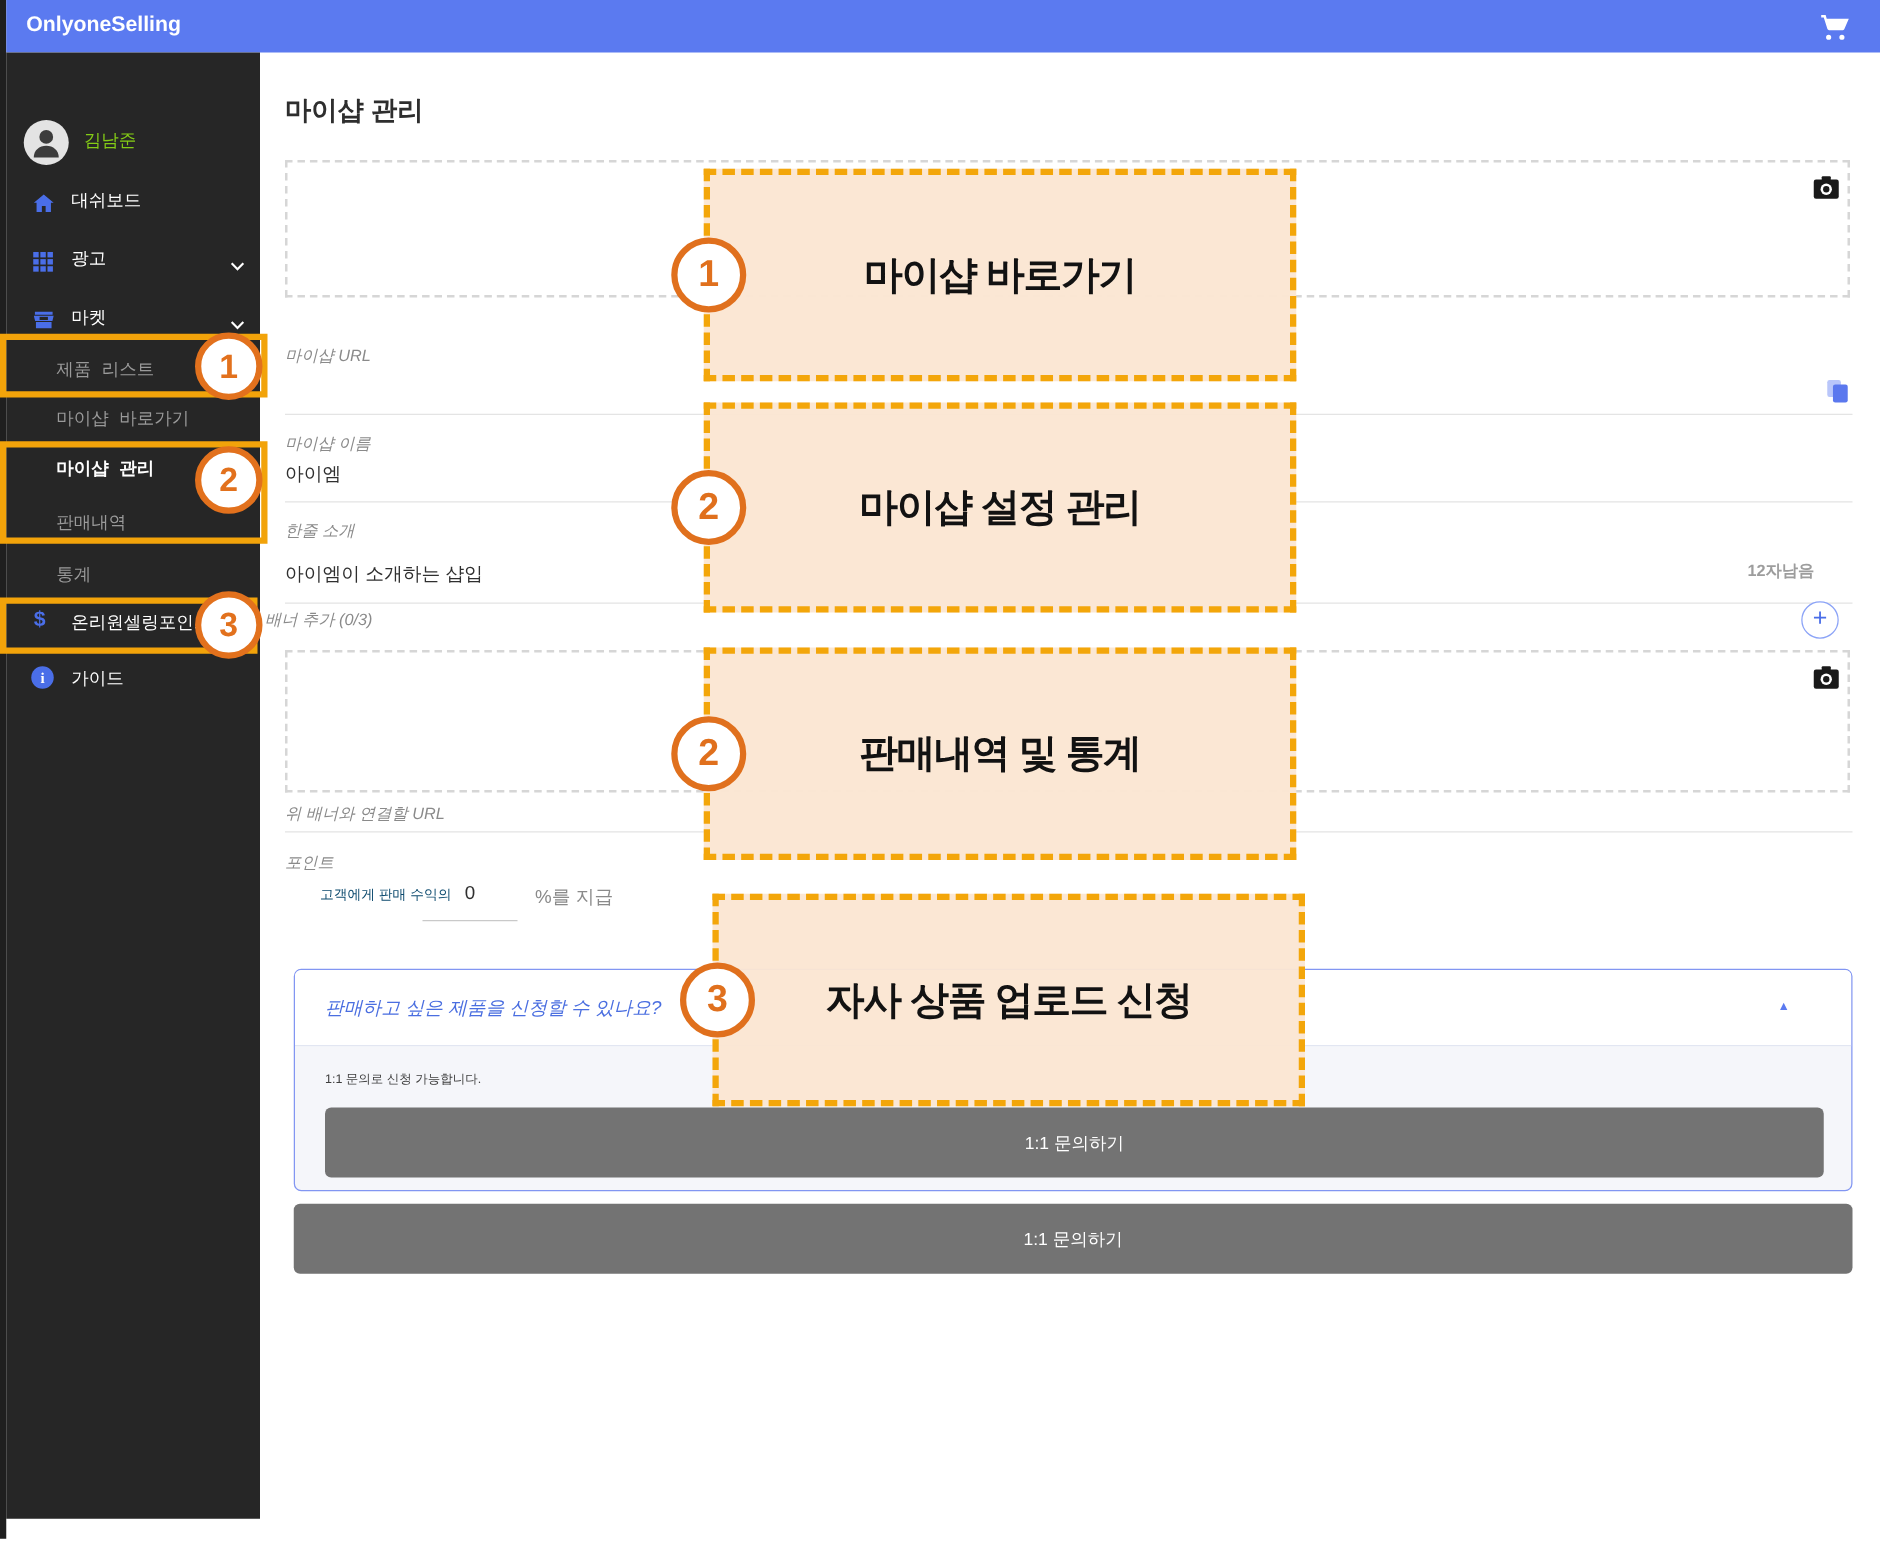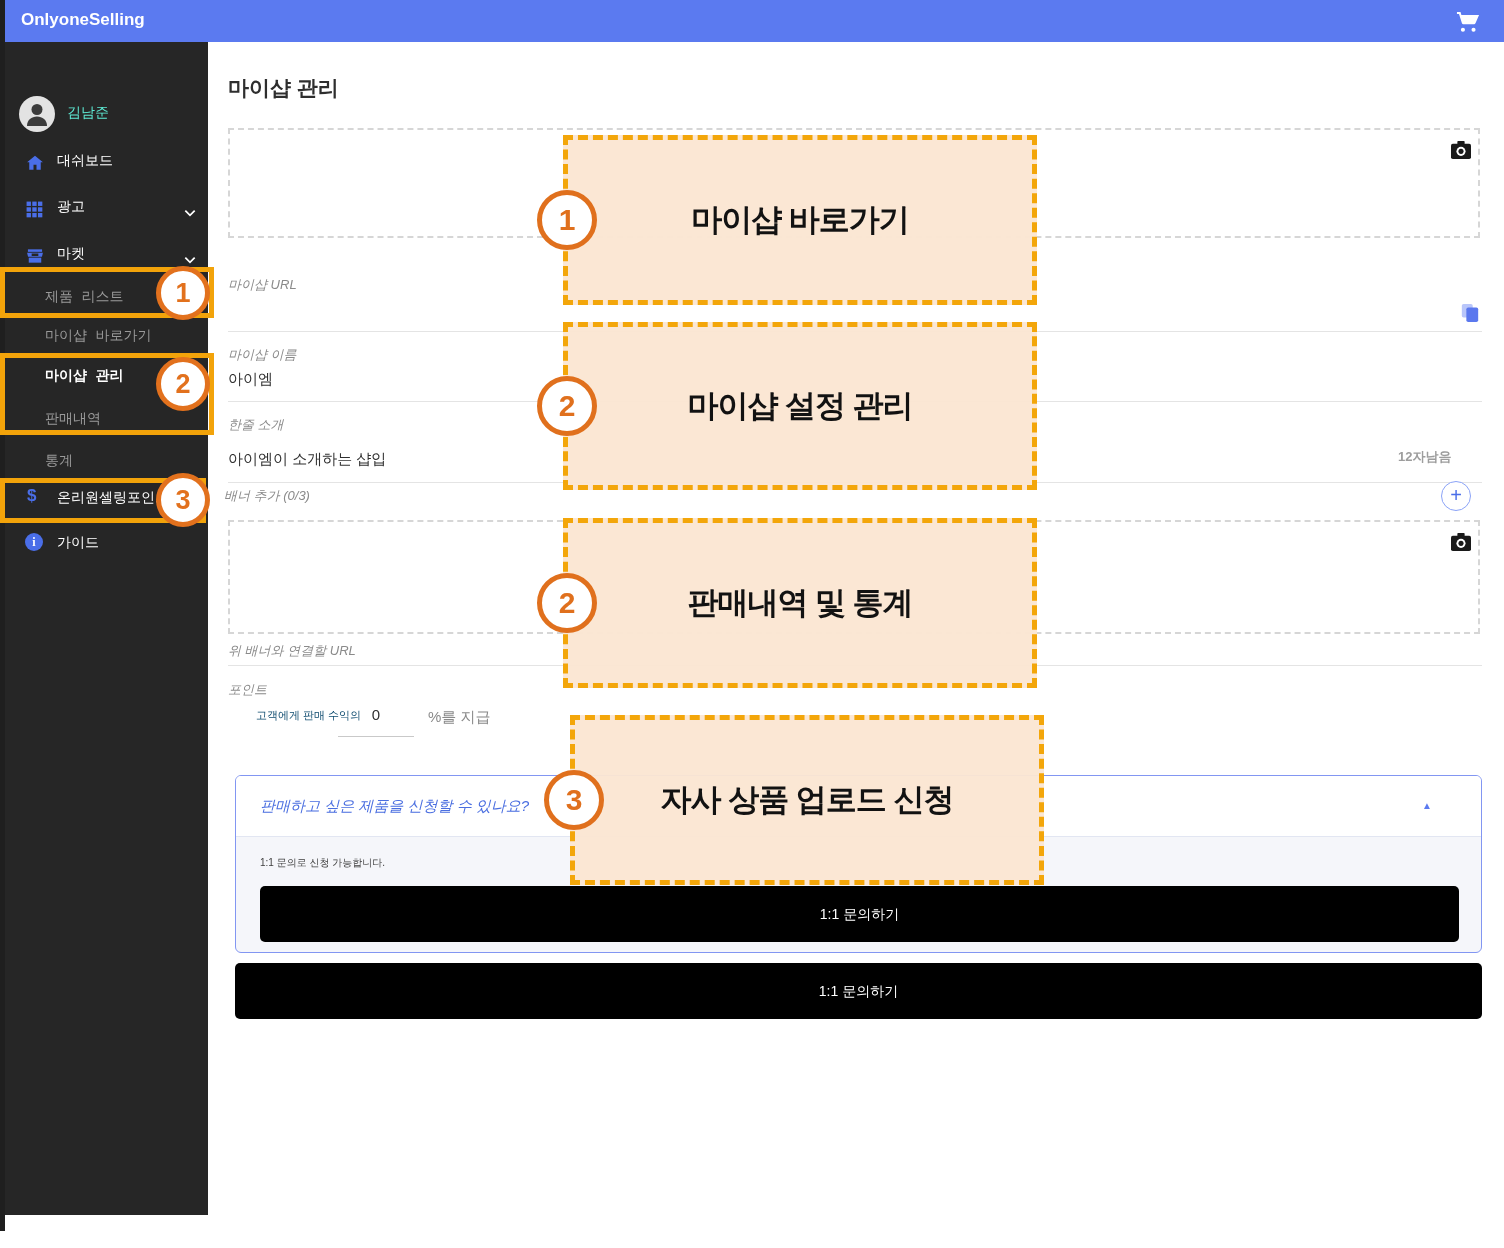--- a/index.html
+++ b/index.html
@@ -15,21 +15,21 @@
   .cart{position:absolute;left:1450px;top:8px;width:26px;height:26px;}
 
   
   .sidebar{position:absolute;left:5px;top:42px;width:203px;height:1173px;background:#262626;}
   .side-row{position:absolute;left:0;width:203px;height:36px;line-height:36px;color:#ffffff;font-size:14px;cursor:pointer;}
   .side-row .lbl{position:absolute;left:52px;top:0;}
   .side-row .ic{position:absolute;left:20px;top:8px;width:20px;height:20px;}
   .side-row .chev{position:absolute;left:178px;top:9px;width:14px;height:14px;}
   .user-row{position:absolute;left:0;top:52px;width:203px;height:40px;}
   .avatar{position:absolute;left:14px;top:2px;width:36px;height:36px;border-radius:50%;background:#e3e3e3;overflow:hidden;}
-  .user-name{position:absolute;left:62px;top:10px;color:#5eead4;font-size:14px;}
+  .user-name{position:absolute;left:62px;top:10px;color:#84cc16;font-size:14px;}
   .sub-row{position:absolute;left:0;width:203px;height:34px;line-height:34px;font-size:14px;color:#9a9a9a;cursor:pointer;}
   .sub-row .lbl{position:absolute;left:40px;top:0;font-family:Liberation Mono, monospace;}
   .sub-row.active{color:#ffffff;font-weight:bold;}
   .dollar-ic{position:absolute;left:22px;top:6px;color:#4a6ee8;font-weight:bold;font-size:17px;line-height:22px;}
   .info-ic{position:absolute;left:20px;top:9px;width:18px;height:18px;border-radius:50%;background:#4a6ee8;color:#ffffff;font-size:12px;font-weight:bold;text-align:center;line-height:18px;font-family:"Liberation Serif",serif;}
 
   
   .page-title{position:absolute;left:228px;top:74px;font-size:21px;font-weight:bold;color:#2e2e2e;}
   .upload-box{position:absolute;left:228px;top:128px;width:1252px;height:110px;border:2px dashed #d6d6d6;box-sizing:border-box;cursor:pointer;}
   .cam{position:absolute;width:22px;height:20px;}
@@ -46,21 +46,21 @@
   .point-value{position:absolute;left:338px;top:706px;width:76px;text-align:center;color:#2f2f2f;font-size:15px;}
   .point-underline{position:absolute;left:338px;top:736px;width:76px;height:1px;background:#c9c9c9;}
   .point-suffix{position:absolute;left:428px;top:708px;color:#8a8a8a;font-size:15px;}
 
   
   .faq-card{position:absolute;left:235px;top:775px;width:1247px;height:178px;border:1px solid #8296f2;border-radius:6px;box-sizing:border-box;background:#f5f6fa;overflow:hidden;}
   .faq-head{position:absolute;left:0;top:0;width:100%;height:61px;background:#ffffff;border-bottom:1px solid #e2e6f2;box-sizing:border-box;cursor:pointer;}
   .faq-q{position:absolute;left:24px;top:21px;color:#4a6ee0;font-size:15px;font-style:italic;}
   .faq-caret{position:absolute;left:1186px;top:24px;color:#5b7af0;font-size:10px;}
   .faq-a{position:absolute;left:24px;top:80px;color:#3d3d3d;font-size:10px;}
-  .btn-blue{position:absolute;background:#000000;border-radius:5px;color:#ffffff;font-size:14px;text-align:center;cursor:pointer;}
+  .btn-blue{position:absolute;background:#737373;border-radius:5px;color:#ffffff;font-size:14px;text-align:center;cursor:pointer;}
   .faq-btn{left:24px;top:110px;width:1199px;height:56px;line-height:56px;}
   .bottom-btn{left:235px;top:963px;width:1247px;height:56px;line-height:56px;}
 
   
   .side-hl{position:absolute;border:5px solid #f2a30a;box-sizing:border-box;background:transparent;}
   .hl1{left:0;top:267px;width:214px;height:51px;}
   .hl2{left:0;top:353px;width:214px;height:82px;}
   .hl3{left:0;top:478px;width:206px;height:45px;}
   .badge{position:absolute;width:54px;height:54px;border-radius:50%;background:#ffffff;border:5px solid #e2711d;box-sizing:border-box;color:#e2711d;font-size:27px;font-weight:bold;text-align:center;line-height:44px;}
   .b1{left:156px;top:266px;}
@@ -194,21 +194,21 @@
 
   <div class="field-label" style="left:228px;top:346px">마이샵 이름</div>
   <div class="field-value" style="left:228px;top:370px">아이엠</div>
   <div class="divider" style="top:401px"></div>
 
   <div class="field-label" style="left:228px;top:416px">한줄 소개</div>
   <div class="field-value" style="left:228px;top:450px">아이엠이 소개하는 샵입</div>
   <div class="remaining">12자남음</div>
   <div class="divider" style="top:482px"></div>
 
-  <div class="field-label" style="left:224px;top:487px">배너 추가 (0/3)</div>
+  <div class="field-label" style="left:212px;top:487px">배너 추가 (0/3)</div>
   <div class="plus-btn">+</div>
 
   <div class="banner-box"></div>
   <div class="cam cam2">
     <svg viewBox="0 0 24 22" width="22" height="20">
         <g fill="#1a1a1a">
           <rect x="8" y="1" width="8" height="4" rx="1"></rect>
           <rect x="1" y="4" width="22" height="17" rx="2"></rect>
         </g>
         <circle cx="12" cy="12.5" r="5" fill="#ffffff"></circle>

